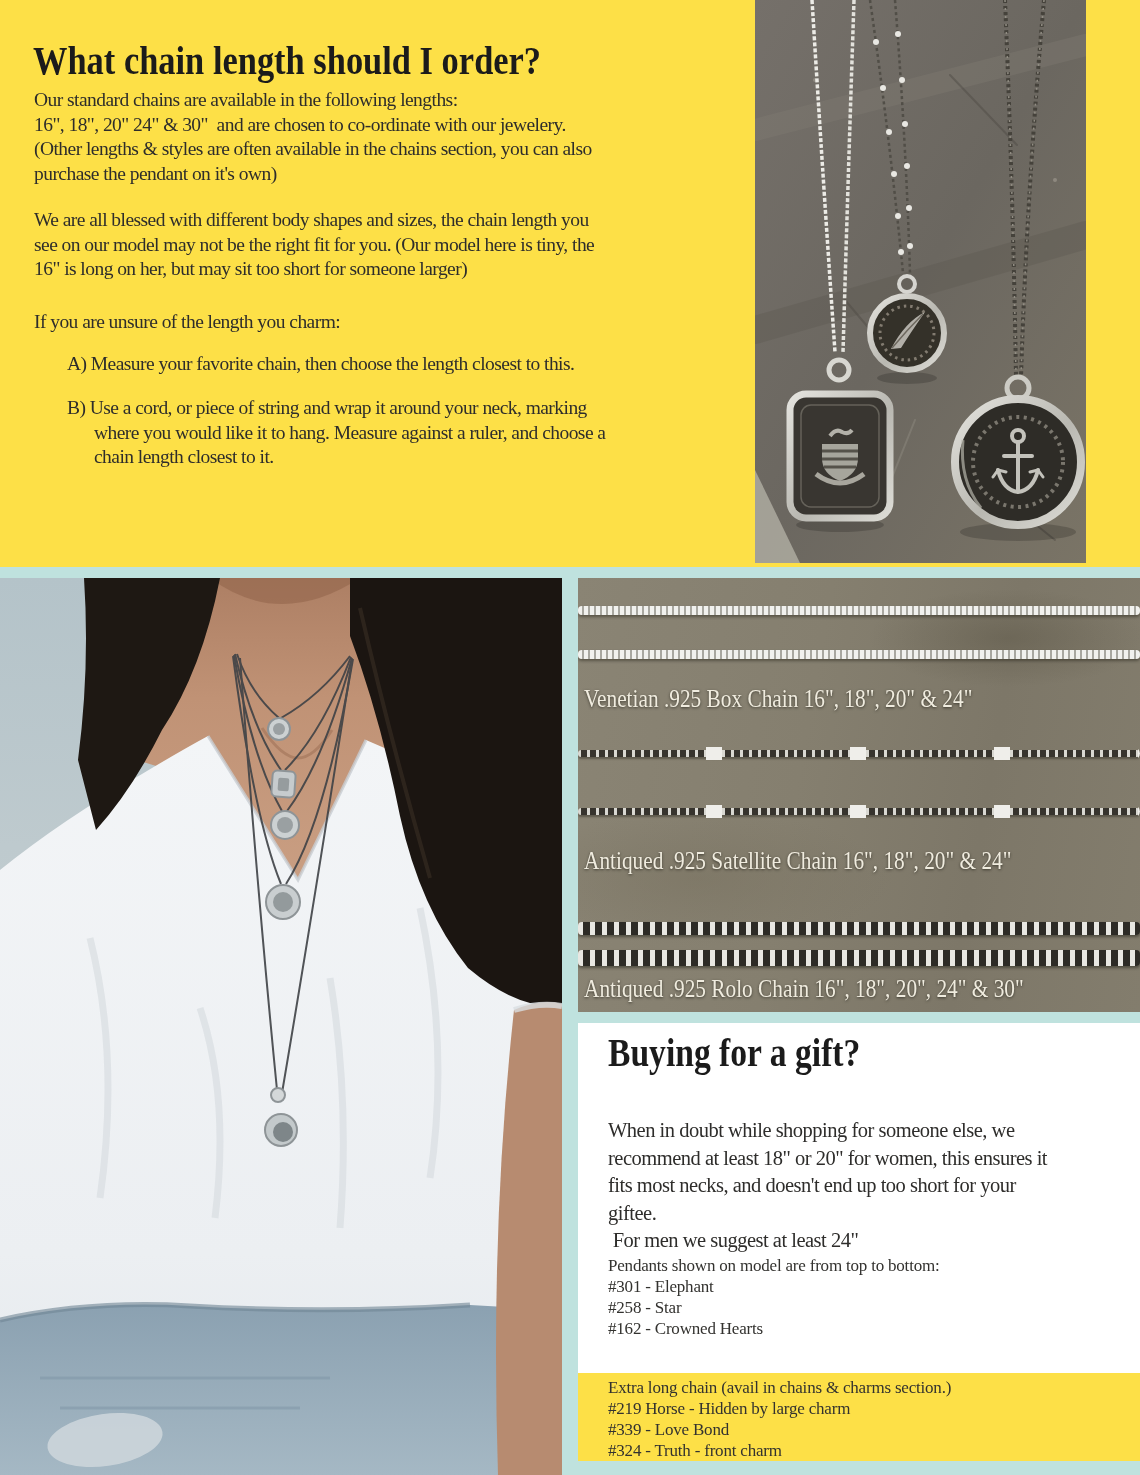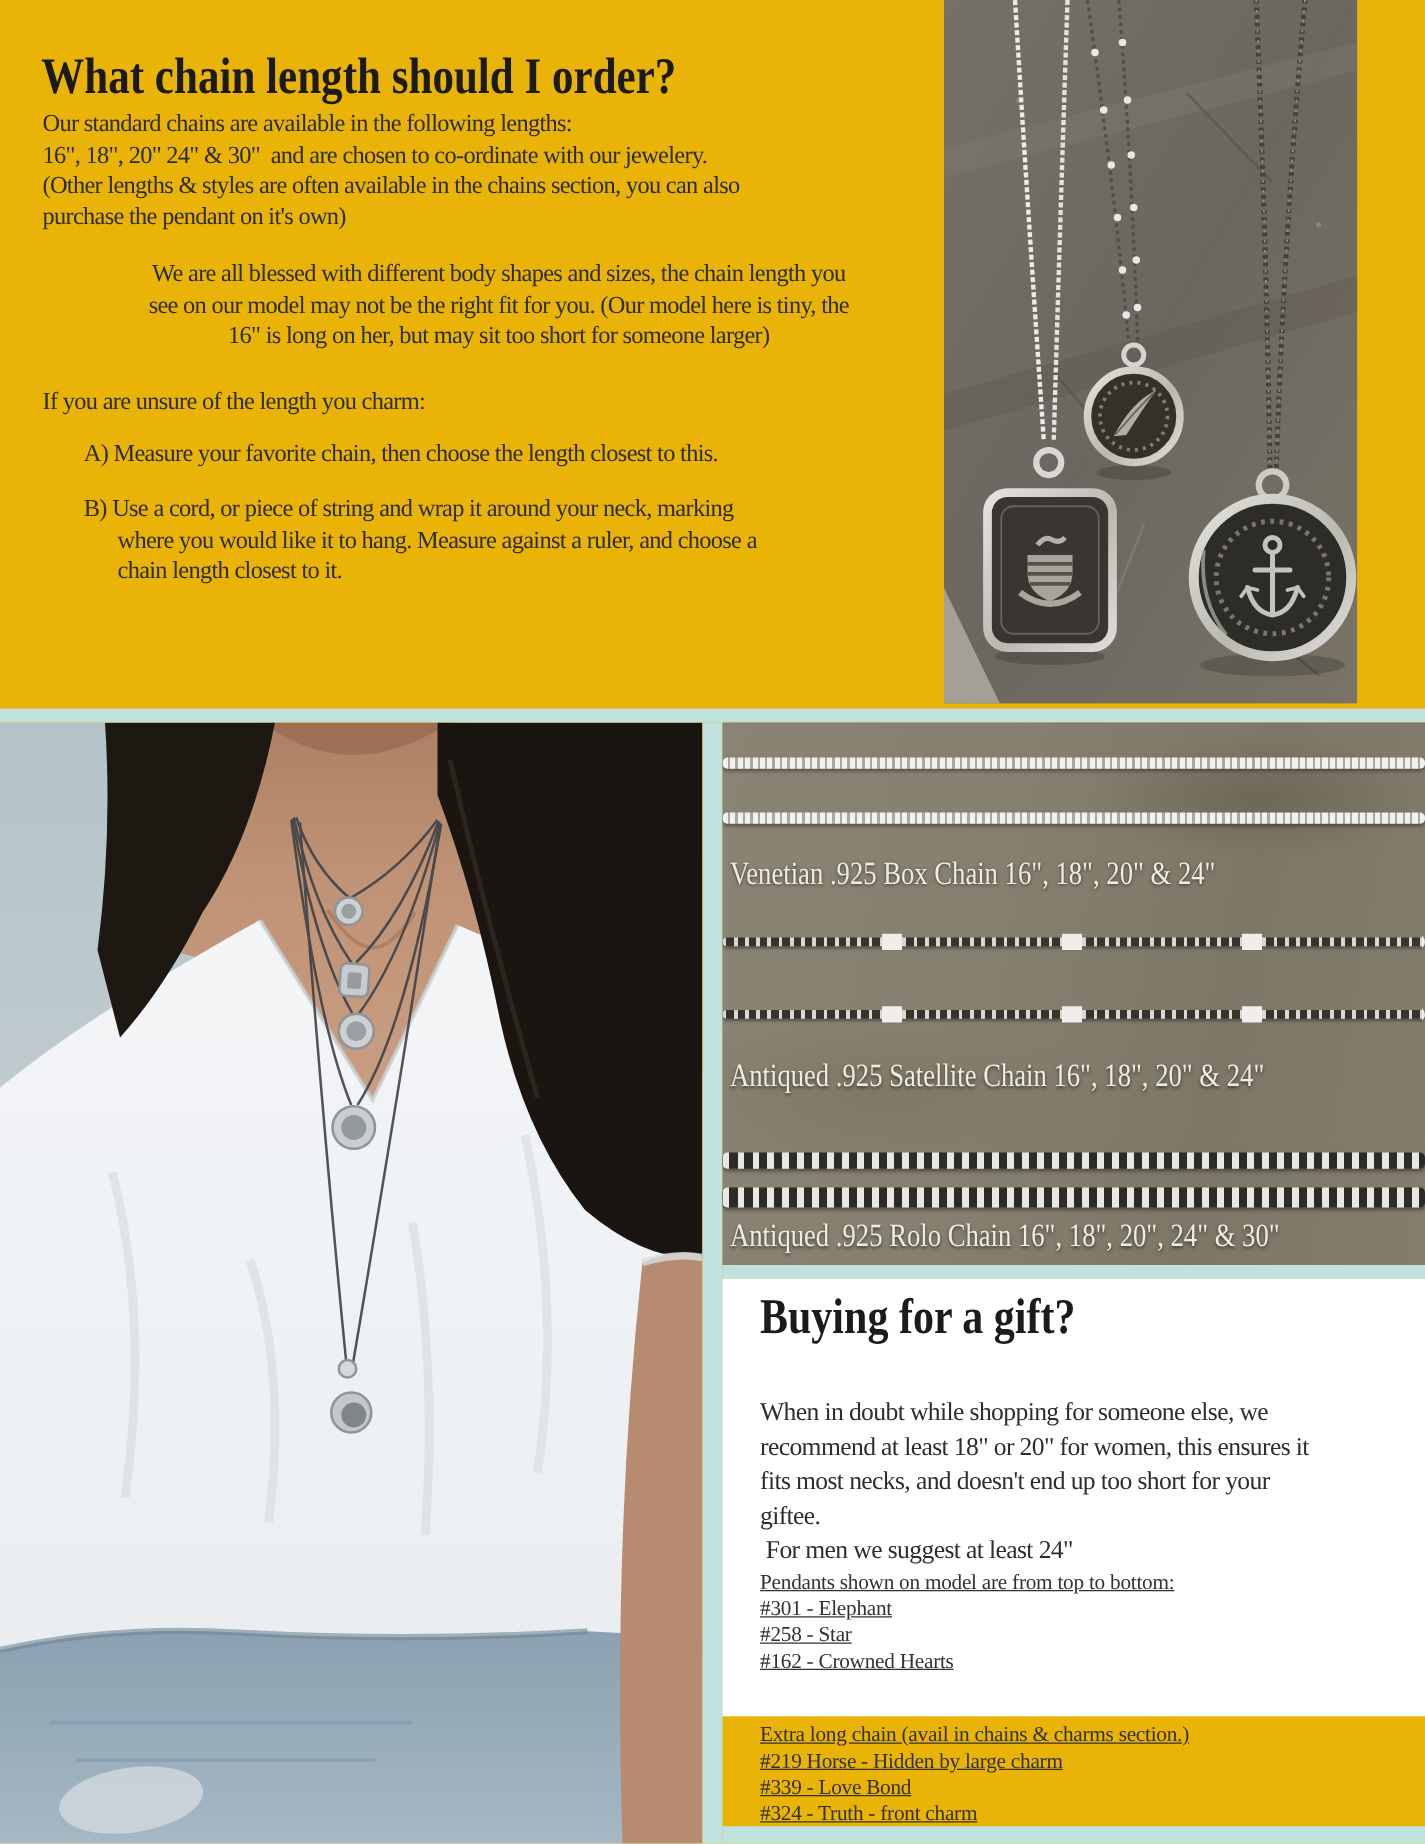--- a/index.html
+++ b/index.html
@@ -1,27 +1,27 @@
 <!DOCTYPE html>
 <html><head>
 <meta charset="utf-8">
 <style>
   html,body{margin:0;padding:0;background:#ffffff;}
-  .page{position:relative;width:1140px;height:1475px;background:#eab308;overflow:hidden;
+  .page{position:relative;width:1140px;height:1475px;background:#fde047;overflow:hidden;
         font-family:"Liberation Serif","DejaVu Serif",serif;}
   .abs{position:absolute;}
   .squeeze{display:inline-block;transform:scaleX(.84);transform-origin:0 50%;white-space:nowrap;}
   .squeeze-label{display:inline-block;transform:scaleX(.82);transform-origin:0 50%;white-space:nowrap;}
 
   
   .h1{left:33px;top:10px;font-size:41px;line-height:1.15;font-weight:700;color:#1b1b1b;}
   .p-body{left:34px;width:730px;font-size:19.5px;line-height:24.5px;letter-spacing:-0.55px;
           color:#2e2d2b;white-space:pre-line;}
   .blk-intro{top:88px;}
-  .blk-fit{top:208px;text-align:center;}
+  .blk-fit{top:208px;}
   .blk-unsure{top:310px;}
   .blk-opta{left:67px;top:352px;}
   .blk-optb{left:67px;top:396px;padding-left:27px;text-indent:-27px;width:660px;}
 
   
   .teal{background:#bfe2de;}
   .band-h{left:0;top:567px;width:1140px;height:11px;}
   .gap-v{left:562px;top:578px;width:16px;height:897px;}
   .strip-mid{left:578px;top:1012px;width:562px;height:11px;}
   .strip-bot{left:578px;top:1461px;width:562px;height:14px;}
@@ -46,21 +46,21 @@
              box-shadow:0 2px 3px rgba(30,28,20,.5);}
   .photo-label{position:absolute;left:6px;color:#f0ecdf;font-size:26px;
              text-shadow:0 1px 3px rgba(35,33,25,.75);}
 
   
   .gift{left:578px;top:1023px;width:562px;height:350px;background:#ffffff;}
   .gift h2{position:absolute;left:30px;top:6px;margin:0;font-size:40px;font-weight:700;color:#1b1b1b;}
   .gift-para{position:absolute;left:30px;top:94px;width:510px;font-size:20.5px;line-height:27.5px;
              letter-spacing:-0.5px;color:#2e2d2b;white-space:pre-line;}
   .gift-list{position:absolute;left:30px;width:510px;font-size:17px;line-height:21px;
-             letter-spacing:-0.2px;color:#33322f;text-decoration:underline;}
+             letter-spacing:-0.2px;color:#33322f;}
   .gift-list div{margin:0;}
   .lst-pendants{top:232px;}
   .lst-extra{top:354px;}
 </style>
 </head>
 <body>
 
 <div class="page">
 
   <h1 class="abs h1"><span class="squeeze">What chain length should I order?</span></h1>

